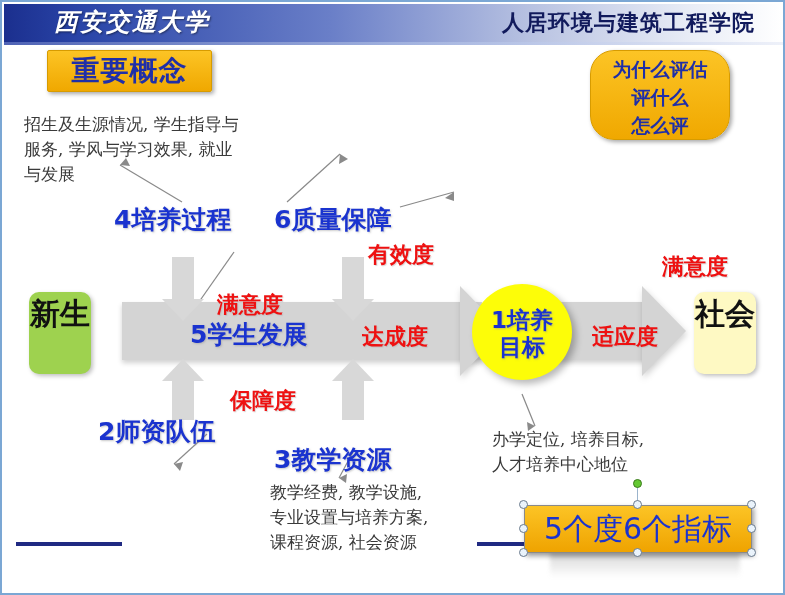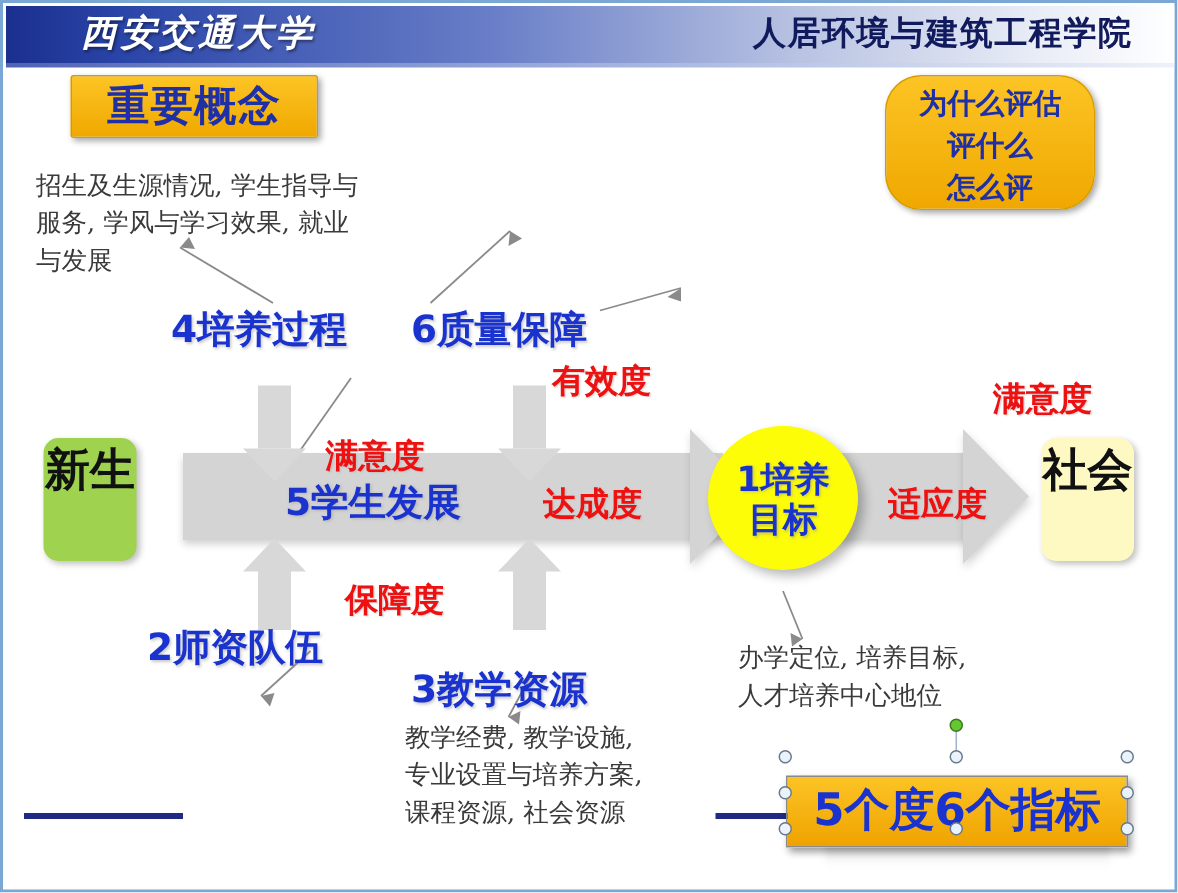--- a/index.html
+++ b/index.html
@@ -173,24 +173,24 @@
 
   
   #bottom-line{
     position:absolute;left:14px;top:540px;width:106px;height:4px;background:#202a82;
   }
   #bottom-line2{
     position:absolute;left:475px;top:540px;width:60px;height:4px;background:#202a82;
   }
   #selbox-wrap{position:absolute;left:522px;top:503px;width:228px;height:48px;}
   #selbox{
-    position:absolute;left:0;top:12px;width:228px;height:48px;
+    position:absolute;left:0;top:0;width:228px;height:48px;
     background:linear-gradient(to bottom,#fcc425,#efa300);
     border:1px solid #8a8a8a;
-    color:#1a33cf;font-weight:bold;font-size:30px;line-height:46px;
+    color:#1a33cf;font-weight:normal;font-size:30px;line-height:46px;
     text-align:center;box-sizing:border-box;
     box-shadow:2px 3px 5px rgba(0,0,0,.4);
   }
   .handle{
     position:absolute;width:9px;height:9px;border-radius:50%;
     background:#eaf3fb;border:1px solid #69798c;box-sizing:border-box;
   }
   .rothandle{
     position:absolute;width:9px;height:9px;border-radius:50%;
     background:#64c832;border:1px solid #3c7a1e;box-sizing:border-box;

